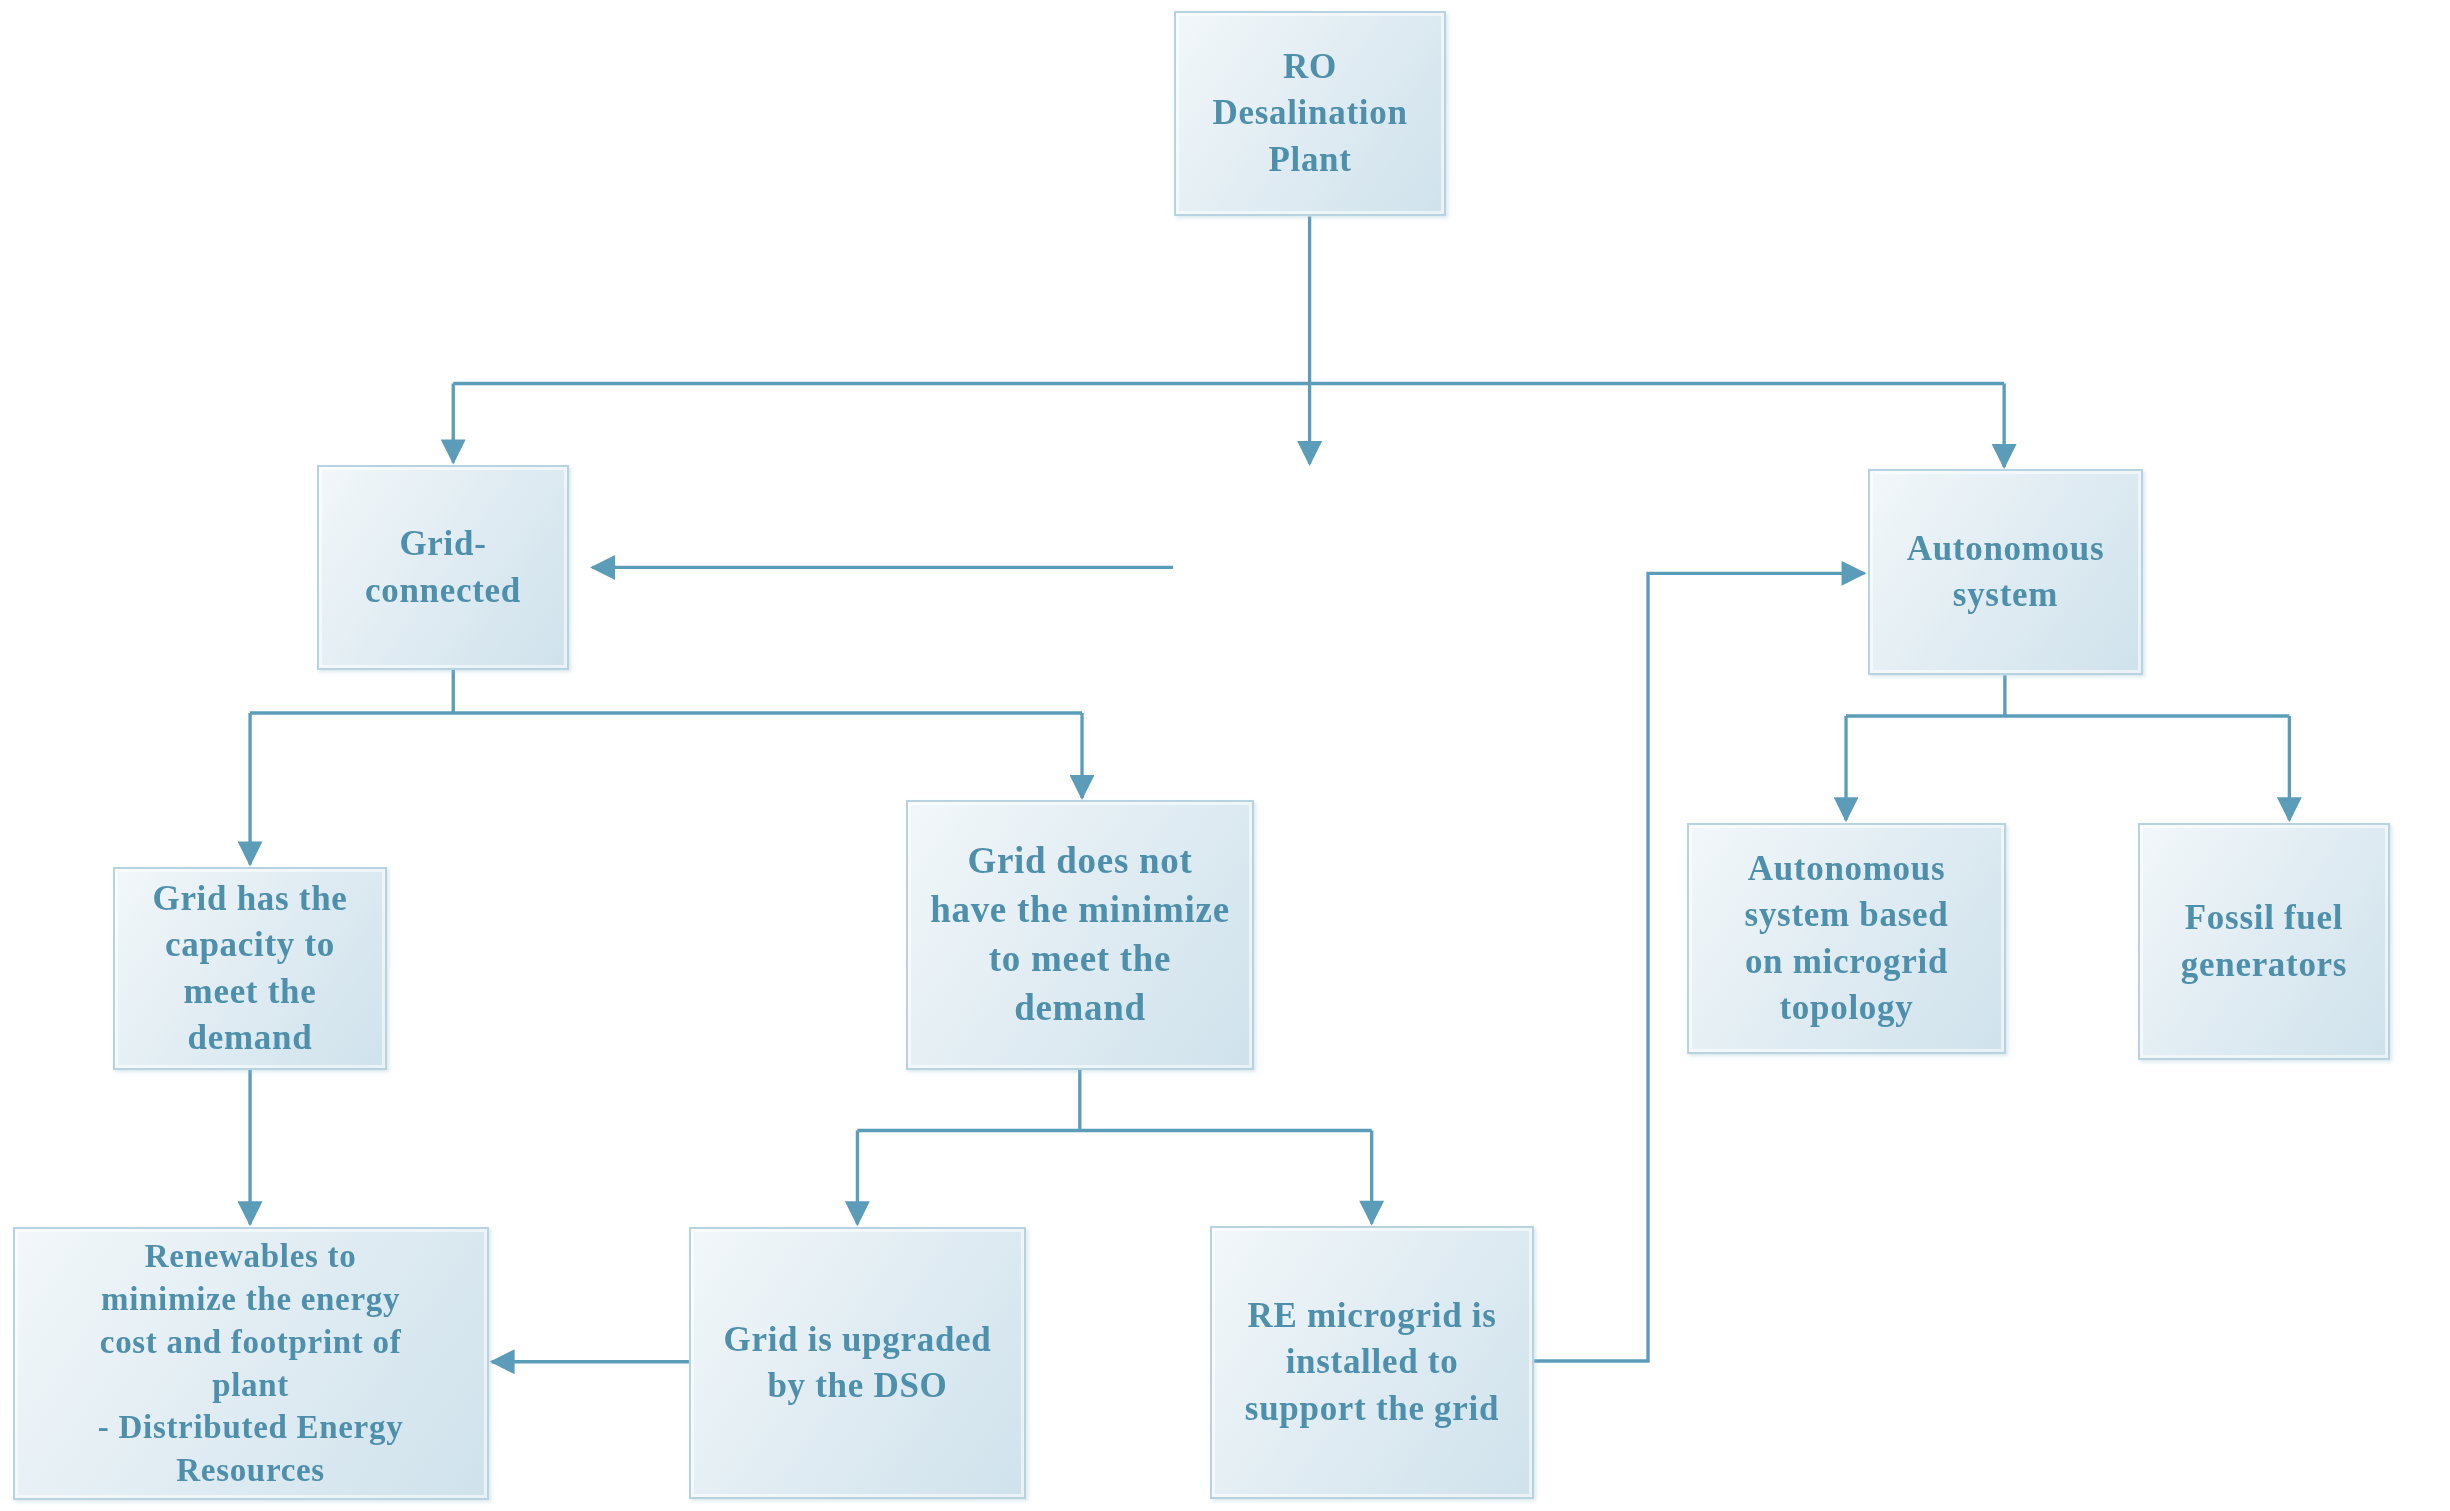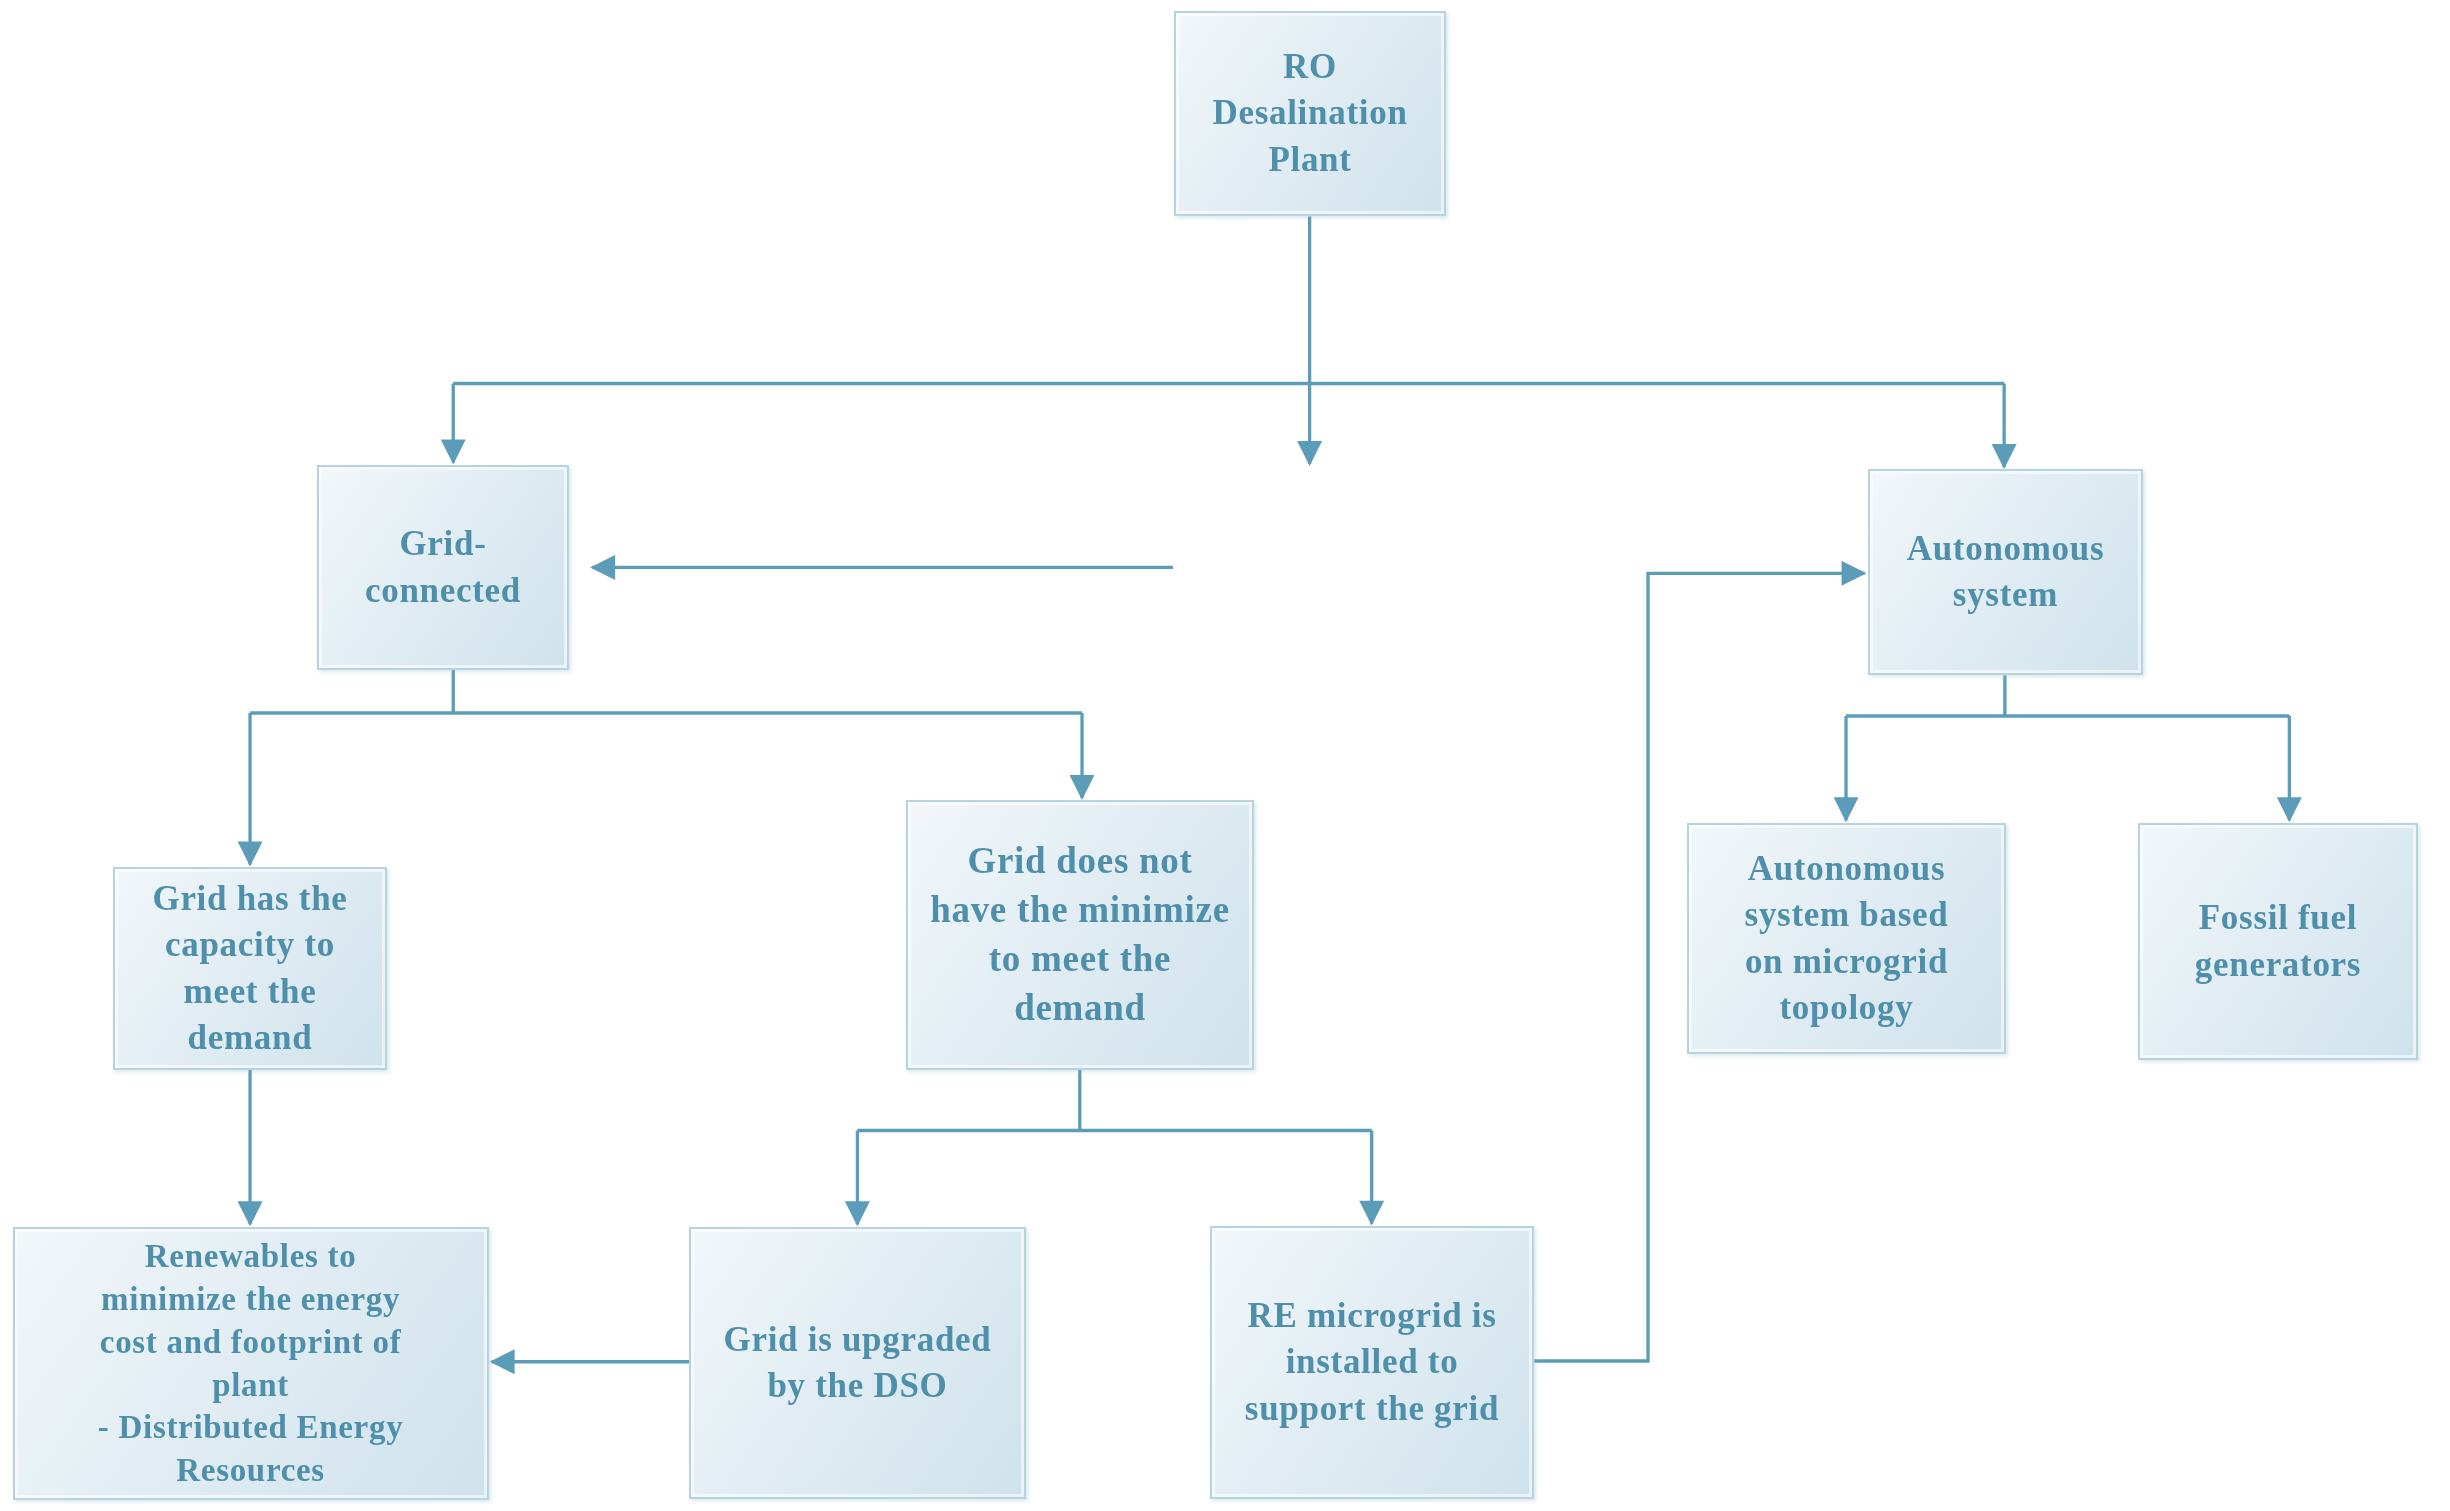--- a/index.html
+++ b/index.html
@@ -48,21 +48,21 @@
     color:var(--text-color);
     padding:0 10.3px;
   }
   .n-ro {left:1174px;top:11px;  width:272px;height:205px;}
   .n-gc {left:317px; top:465px; width:252px;height:205px;}
   .n-ge {left:1173px;top:466px; width:272px;height:203px;}
   .n-as {left:1868px;top:469px; width:275px;height:206px;}
   .n-ghc{left:113px; top:867px;width:274px;height:203px;}
   .n-gnc{left:906px;top:800px;width:348px;height:270px;}
   .n-asm{left:1687px;top:823px;width:319px;height:231px;}
-  .n-ff {left:2138px;top:823px;width:280px;height:237px;}
+  .n-ff {left:2138px;top:823px;width:252px;height:237px;}
   .n-rw {left:12.6px;  top:1227px;width:476px;height:273px;}
   .n-gu {left:689px; top:1227px;width:337px;height:272px;}
   .n-rm {left:1210px;top:1226px;width:324px;height:273px;}
   .n-gnc .label{font-size:37px;}
   .n-rw  .label{font-size:33px;line-height:1.3;}
 </style>
 </head>
 <body>
 
 <div class="canvas">

